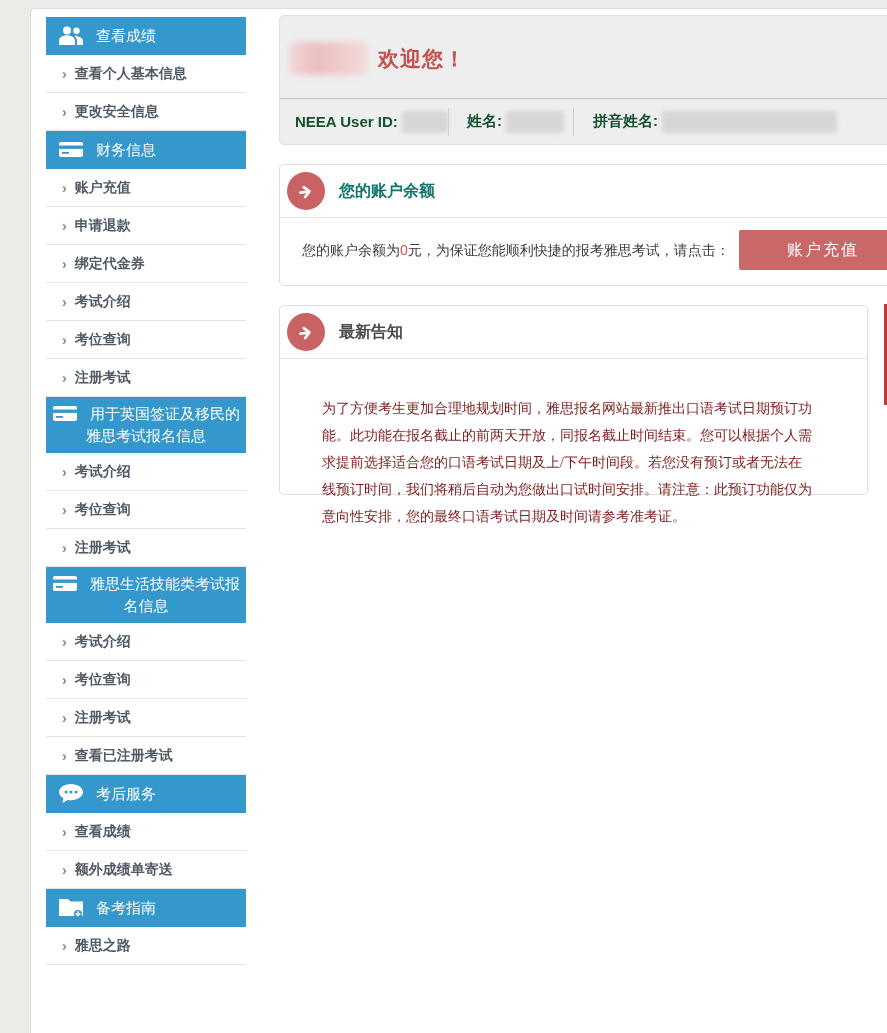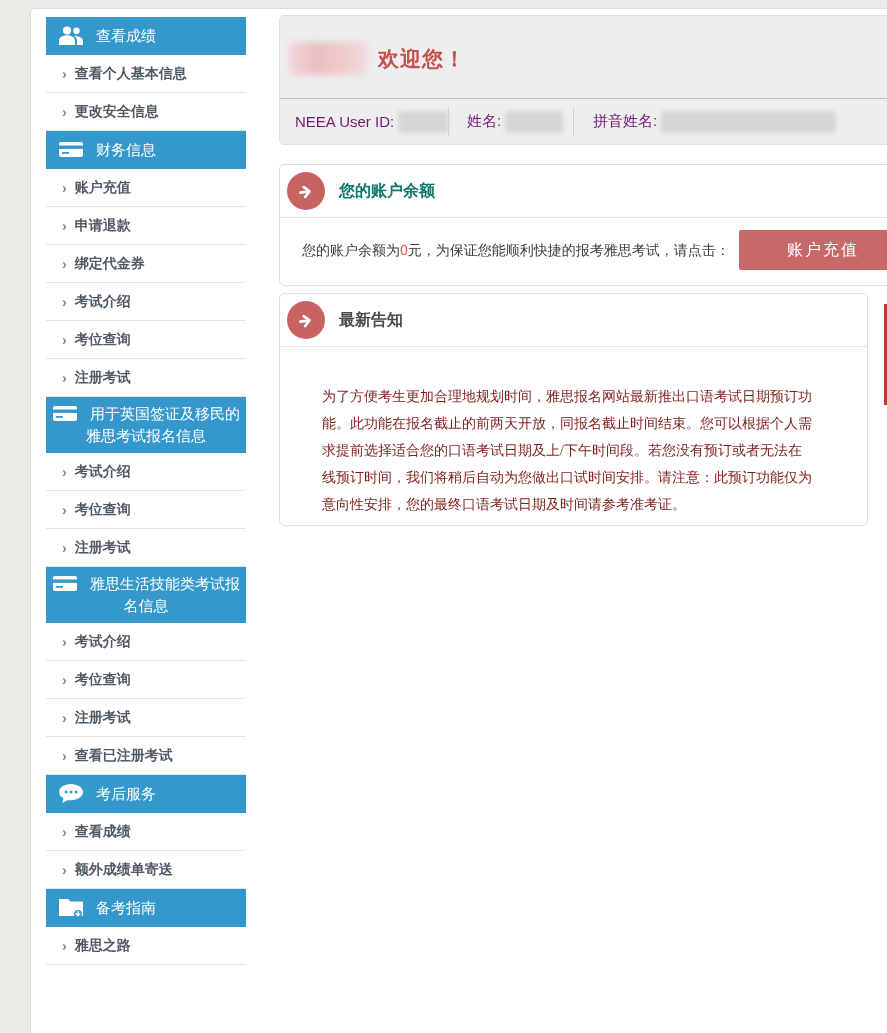--- a/index.html
+++ b/index.html
@@ -19,30 +19,30 @@
   
   .welcome-box{position:absolute;left:248px;top:6px;width:640px;height:130px;background:#eee;
                border:1px solid #e0e0de;border-radius:5px;box-sizing:border-box;}
   .welcome-line{display:flex;align-items:center;gap:9px;padding:26px 0 0 9px;}
   .blur-name{width:80px;height:33px;border-radius:6px;filter:blur(3px);
              background:linear-gradient(90deg,#f2d6d7,#e9bfc2 35%,#efc9c9 60%,#f0d6d6 90%,#f3e2e2);}
   .welcome-text{font-size:21px;font-weight:bold;color:#c4504e;letter-spacing:1px;}
   .info-row{position:absolute;bottom:0;left:0;right:0;height:46px;border-top:1px solid #bfbfbd;
             display:flex;align-items:center;padding-left:15px;box-sizing:border-box;}
   .info-item{display:flex;align-items:center;gap:4px;box-sizing:border-box;}
-  .info-item .lbl{font-size:15px;font-weight:normal;color:#701a75;white-space:nowrap;}
+  .info-item .lbl{font-size:15px;font-weight:bold;color:#14532d;white-space:nowrap;}
   .blur-val{height:22px;border-radius:4px;background:#d6d6d4;filter:blur(2px);}
   .i1{width:153px;}
   .i2{width:124px;padding-left:18px;}
   .i3{padding-left:19px;}
   .v1{width:52px;}.v2{width:58px;}.v3{width:175px;}
   .vsep{width:1px;height:28px;background:#cfcfcd;}
   .card{position:absolute;background:#fff;border:1px solid #ddd;border-radius:5px;box-sizing:border-box;}
   .balance-card{left:248px;top:155px;width:640px;height:122px;}
-  .notice-card{left:248px;top:284px;width:589px;height:233px;font-family:Liberation Serif, serif;}
+  .notice-card{left:248px;top:296px;width:589px;height:190px;font-family:Liberation Serif, serif;}
   .card-head{display:flex;align-items:center;gap:14px;padding:7px 0 7px 7px;border-bottom:1px solid #e6e6e6;}
   .arrow-circle{width:38px;height:38px;border-radius:50%;background:#c96363;flex:0 0 38px;
                 display:flex;align-items:center;justify-content:center;}
   .card-title{font-size:16px;font-weight:bold;}
   .balance-card .card-title{color:#0f766e;}
   .notice-card .card-title{color:#4a4a4a;}
   .balance-body{position:relative;height:64px;}
   .balance-text{position:absolute;left:22px;top:24px;font-size:14px;color:#3c3c3c;}
   .amount{color:#d9534f;}
   .recharge-btn{position:absolute;left:459px;top:12px;width:168px;height:40px;background:#c96868;

